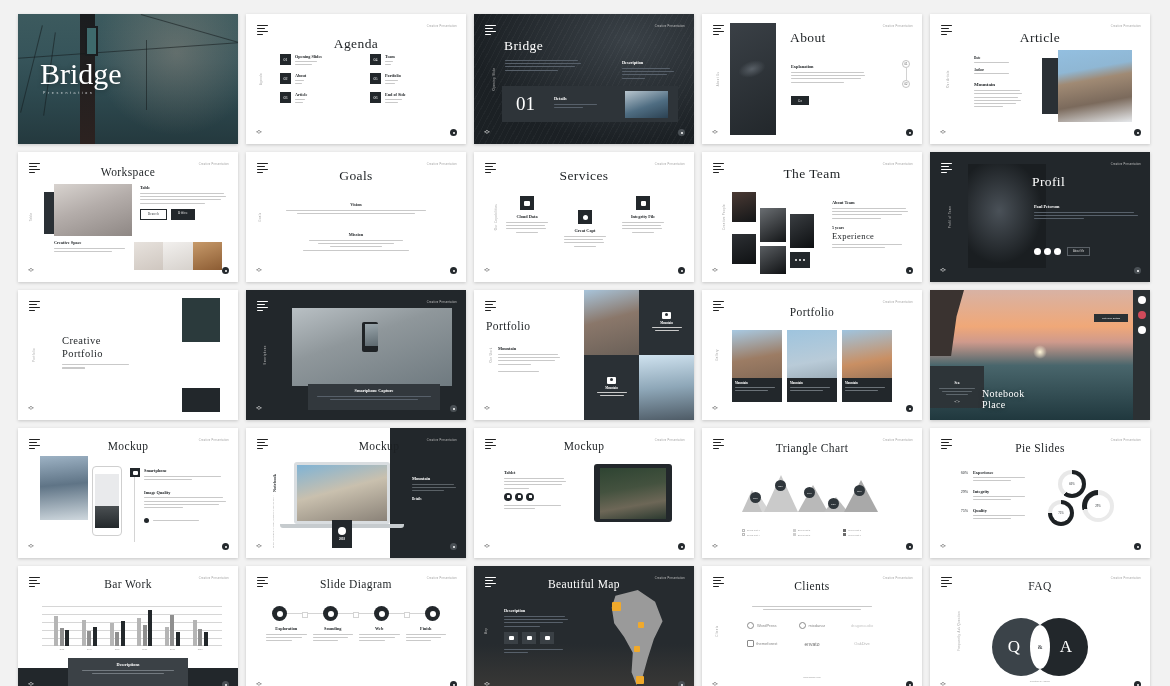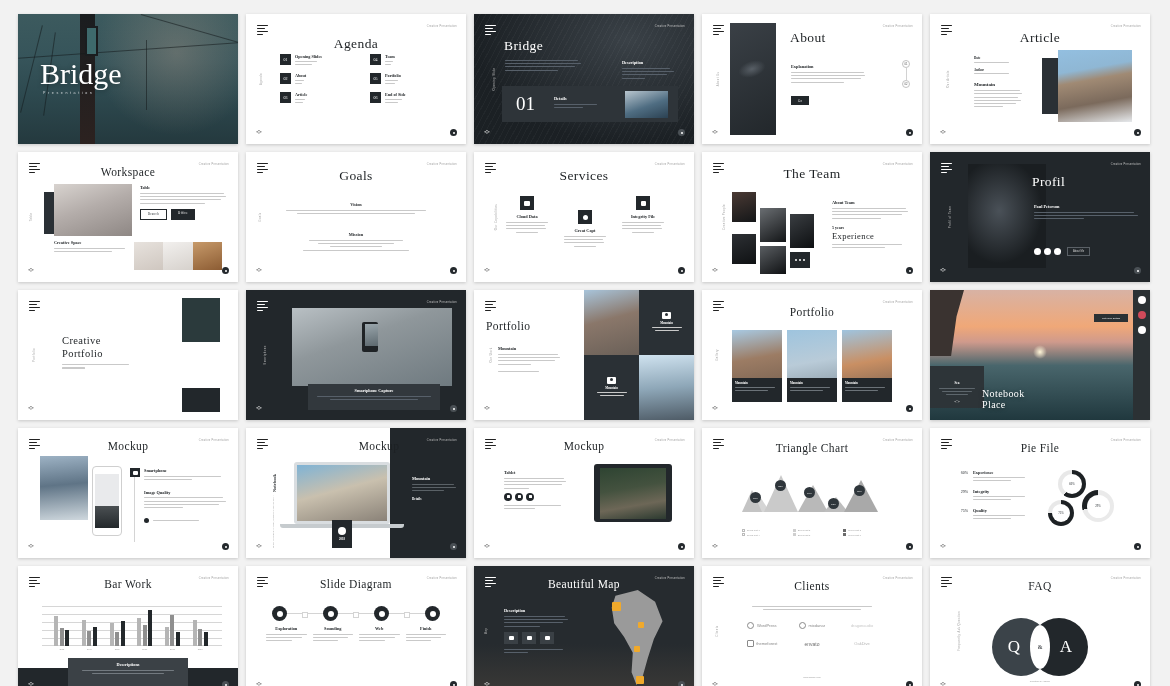--- a/index.html
+++ b/index.html
@@ -935,21 +935,21 @@
   </div>
 
   <div class="slide">
     <div class="hamb">
         <i></i>
         <i></i>
         <i></i>
         <i></i>
       </div>
     <div class="crp">Creative Presentation</div>
-    <div class="title t-md" style="margin-top:14px">Pie File</div>
+    <div class="title t-md" style="margin-top:14px">Pie Slides</div>
     <div style="position:absolute;left:24px;top:42px;width:76px">
       <div class="pc-row">
         <div class="pc-pct">60%</div>
         <div style="flex:1">
           <h4 class="h-sm" style="margin-bottom:2px">Experience</h4>
           <div class="ln" style="width:92%"></div>
             <div class="ln" style="width:66%"></div>
 
         </div>
       </div>

